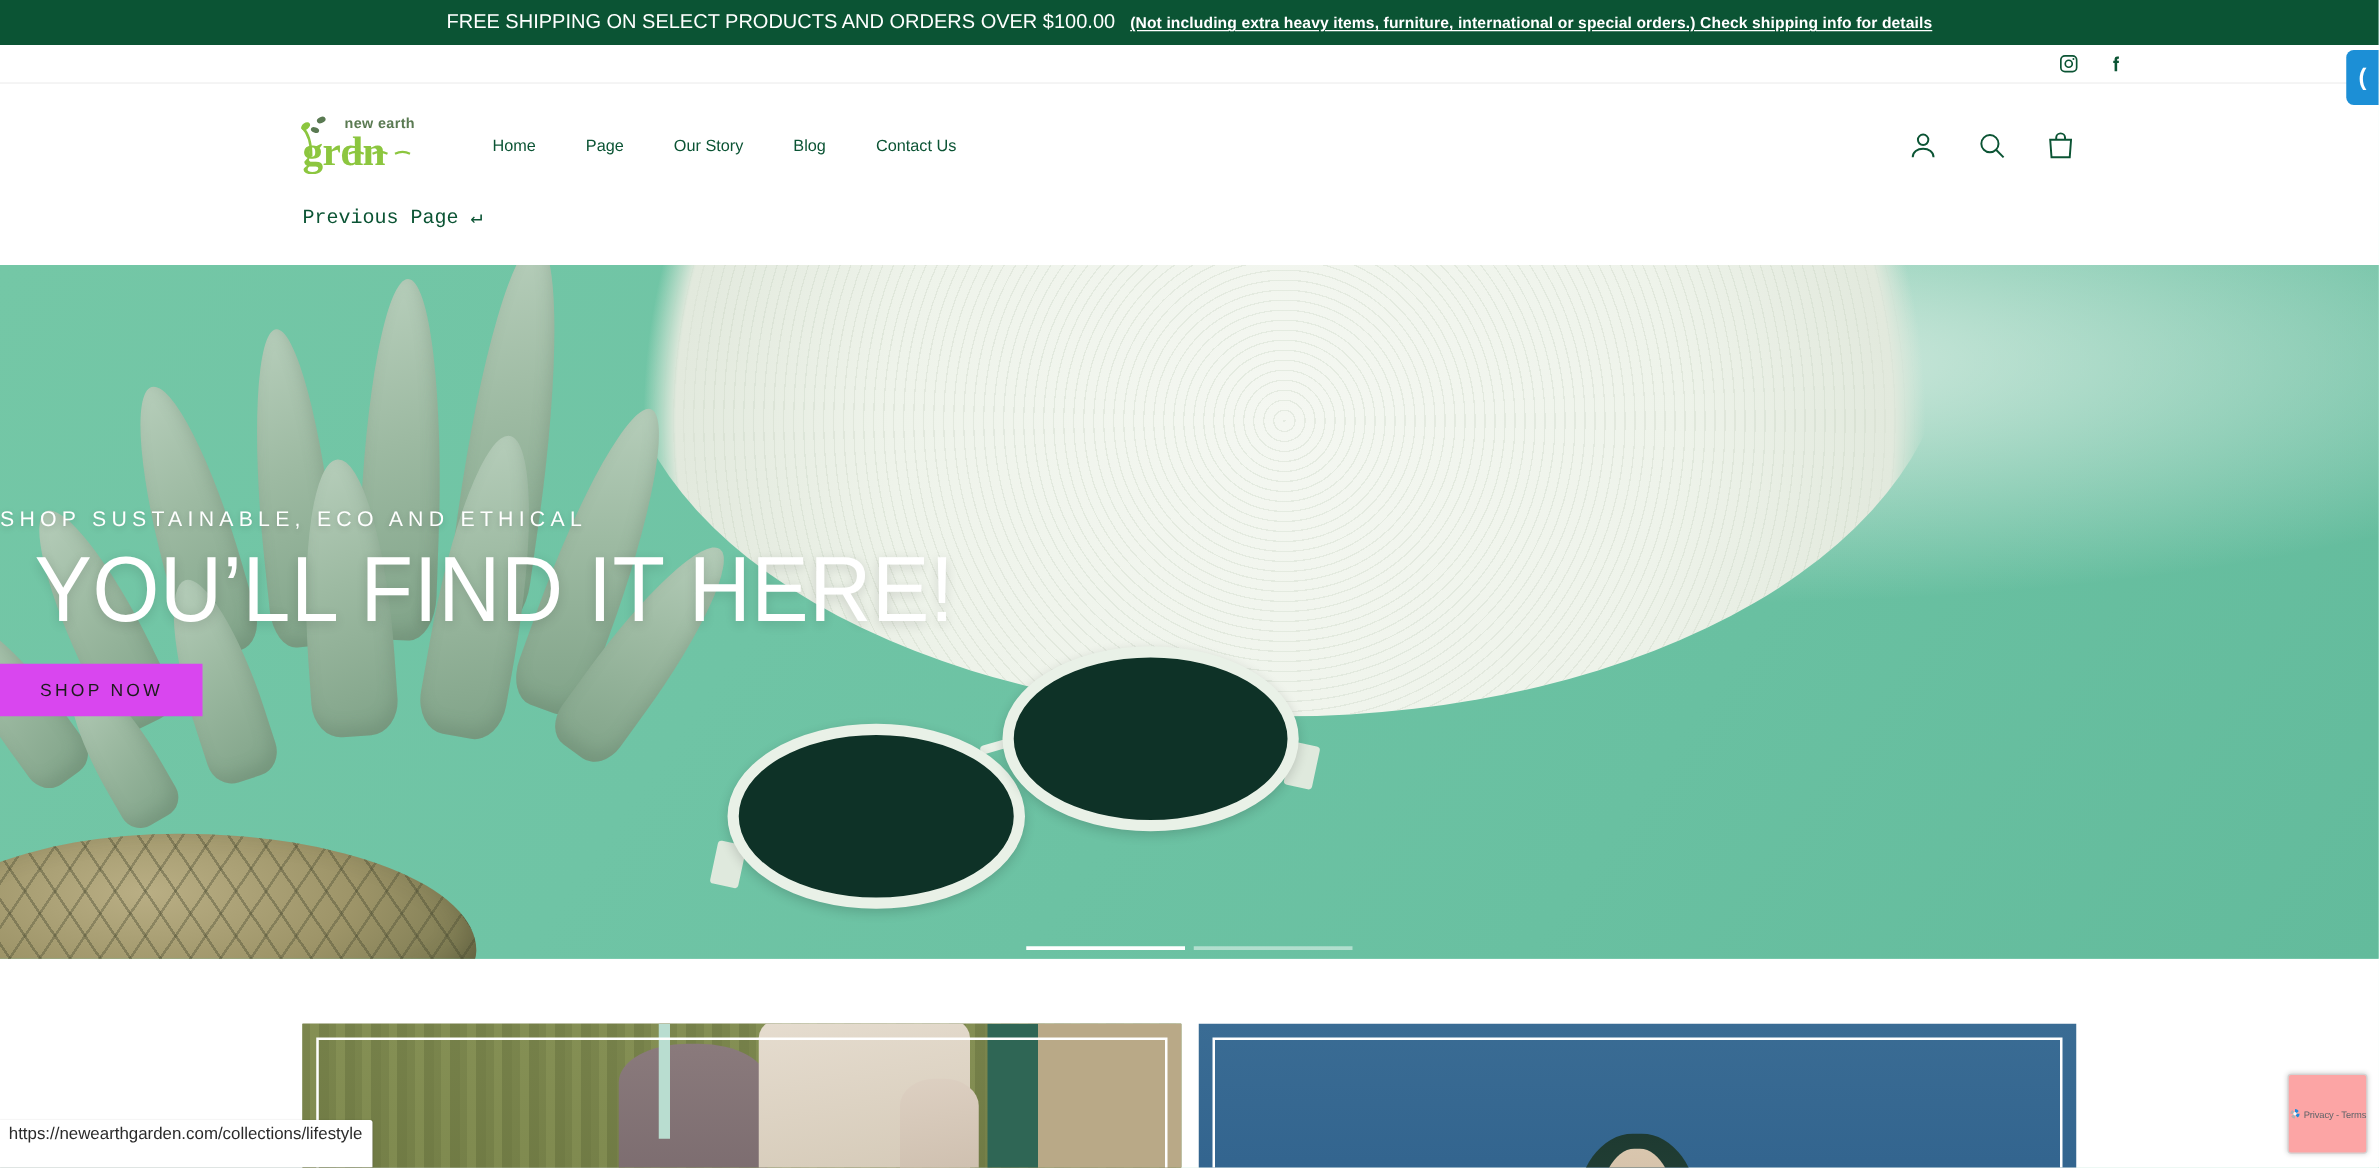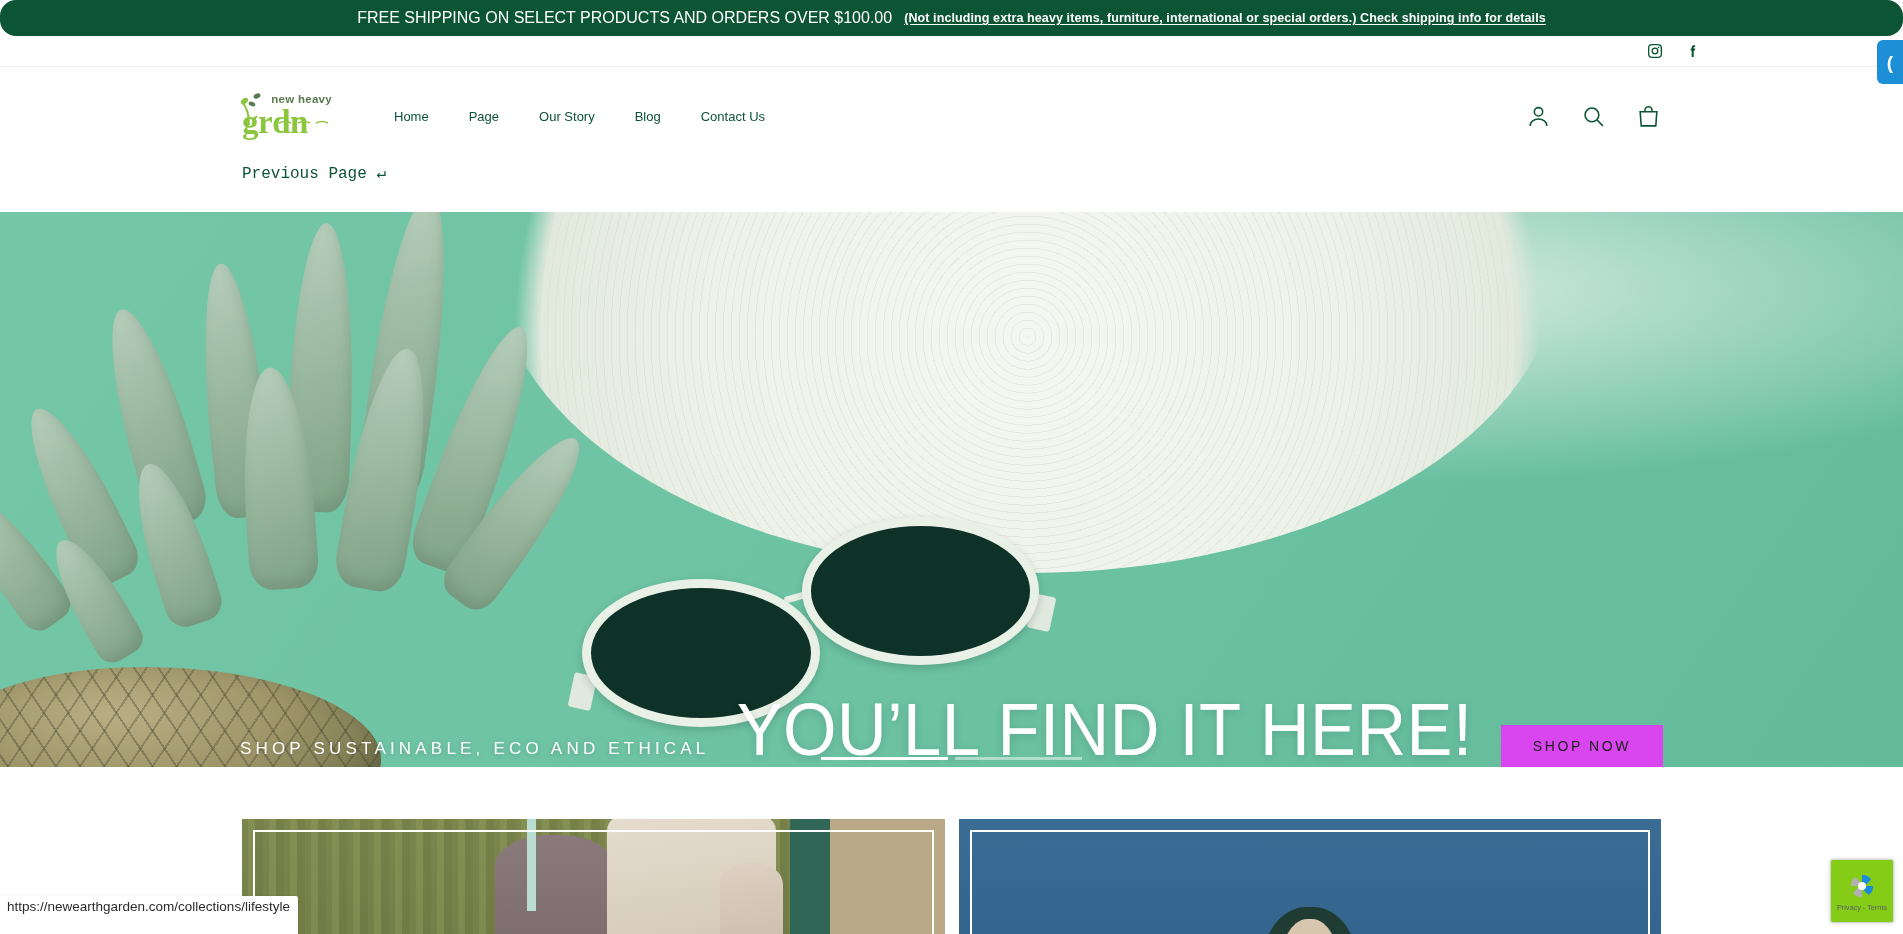--- a/index.html
+++ b/index.html
@@ -12,21 +12,20 @@
 
   
   .announcement {
     height: 36px;
     background: #0b5434;
     display: flex;
     align-items: center;
     justify-content: center;
     gap: 12px;
     color: #ffffff;
-    border-radius: 16px;
   }
   .announcement-link {
     font-size: 12.5px;
     font-weight: 700;
     letter-spacing: 0.1px;
     text-decoration: underline;
     text-underline-offset: 2px;
     color: #ffffff;
     white-space: nowrap;
     cursor: pointer;
@@ -194,22 +193,22 @@
     border-radius: 3px;
   }
   .arm-1 { left: -2.5%; top: 68%;  width: 5%;  height: 17%; transform: rotate(12deg); }
   .arm-2 { right: -3%;  top: 30%;  width: 5%;  height: 17%; transform: rotate(12deg); }
 
   .hero-content {
     position: relative;
     z-index: 5;
     height: 100%;
     display: flex;
-    flex-direction: row;
-    align-items: flex-end;
+    flex-direction: column;
+    align-items: flex-start;
     justify-content: center;
   }
   .hero-eyebrow {
     color: #ffffff;
     font-size: 17px;
     letter-spacing: 4.2px;
     font-weight: 400;
     text-shadow: 0 1px 5px rgba(0,0,0,.18);
     margin-bottom: 8px;
   }
@@ -348,26 +347,26 @@
     font-size: 19px;
     font-weight: 700;
     line-height: 1;
   }
 
   
   .recaptcha {
     position: absolute;
     right: 9px; bottom: 11px;
     width: 64px; height: 64px;
-    background: #84cc16;
+    background: #fca5a5;
     border: 1px solid #d3d3d3;
     border-radius: 3px;
     box-shadow: 0 0 4px rgba(0,0,0,.18);
     display: flex;
-    flex-direction: column;
+    flex-direction: row;
     align-items: center;
     justify-content: center;
     gap: 2px;
     z-index: 40;
   }
   .recaptcha-text {
     font-size: 7.5px;
     color: #5f6368;
     letter-spacing: -0.1px;
     white-space: nowrap;
@@ -417,21 +416,21 @@
   <header class="site-header">
     <div class="header-row">
 
       <div class="logo">
         <svg class="logo-leaf" style="left:-2px; top:-2px;" width="30" height="34" viewBox="0 0 30 34">
           <path d="M9 33 C9 22 6 14 2 10" stroke="#8cc63f" stroke-width="2" fill="none"></path>
           <ellipse cx="4.5" cy="9" rx="4" ry="2.6" fill="#8cc63f" transform="rotate(-35 4.5 9)"></ellipse>
           <ellipse cx="12" cy="12" rx="3.4" ry="2.2" fill="#5a7a52" transform="rotate(20 12 12)"></ellipse>
           <ellipse cx="17" cy="4" rx="3.6" ry="2.4" fill="#5a7a52" transform="rotate(-22 17 4)"></ellipse>
         </svg>
-        <div class="logo-top">new heavy</div>
+        <div class="logo-top">new earth</div>
         <div class="logo-main">grdn</div>
         <svg class="logo-leaf" style="left:36px; top:25px;" width="52" height="7" viewBox="0 0 52 7">
           <path d="M1 4 q6 -3 12 0 M20 4 q6 -3 12 0 M38 4 q6 -3 12 0" stroke="#8cc63f" stroke-width="1.6" fill="none"></path>
         </svg>
       </div>
 
       <nav class="main-nav">
         <div class="nav-item">Home</div>
         <div class="nav-item">Page</div>
         <div class="nav-item">Our Story</div>

